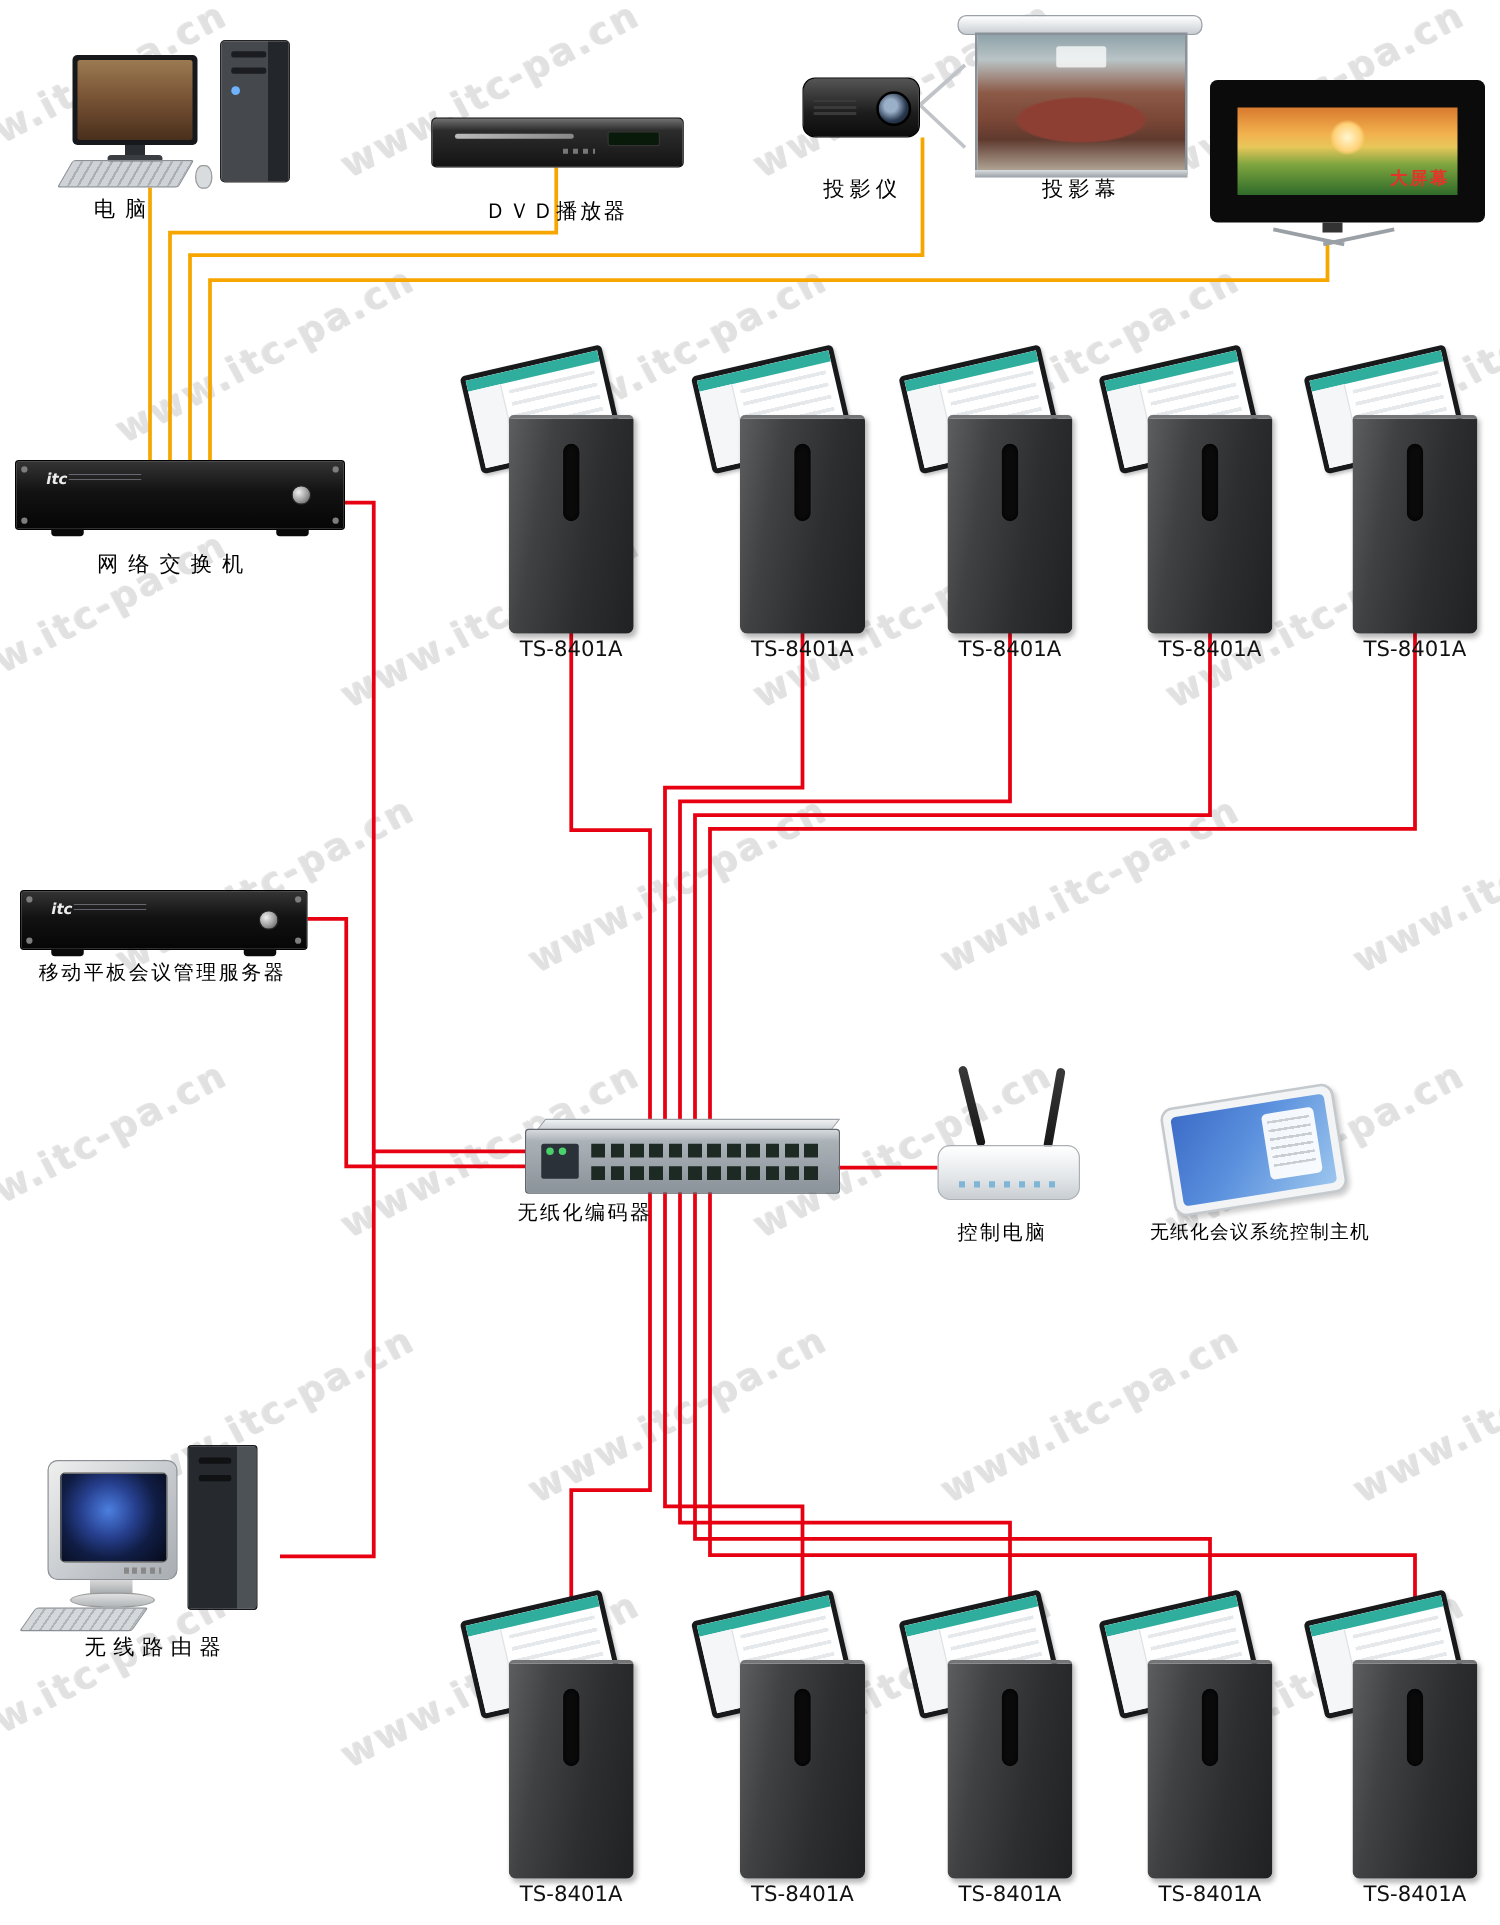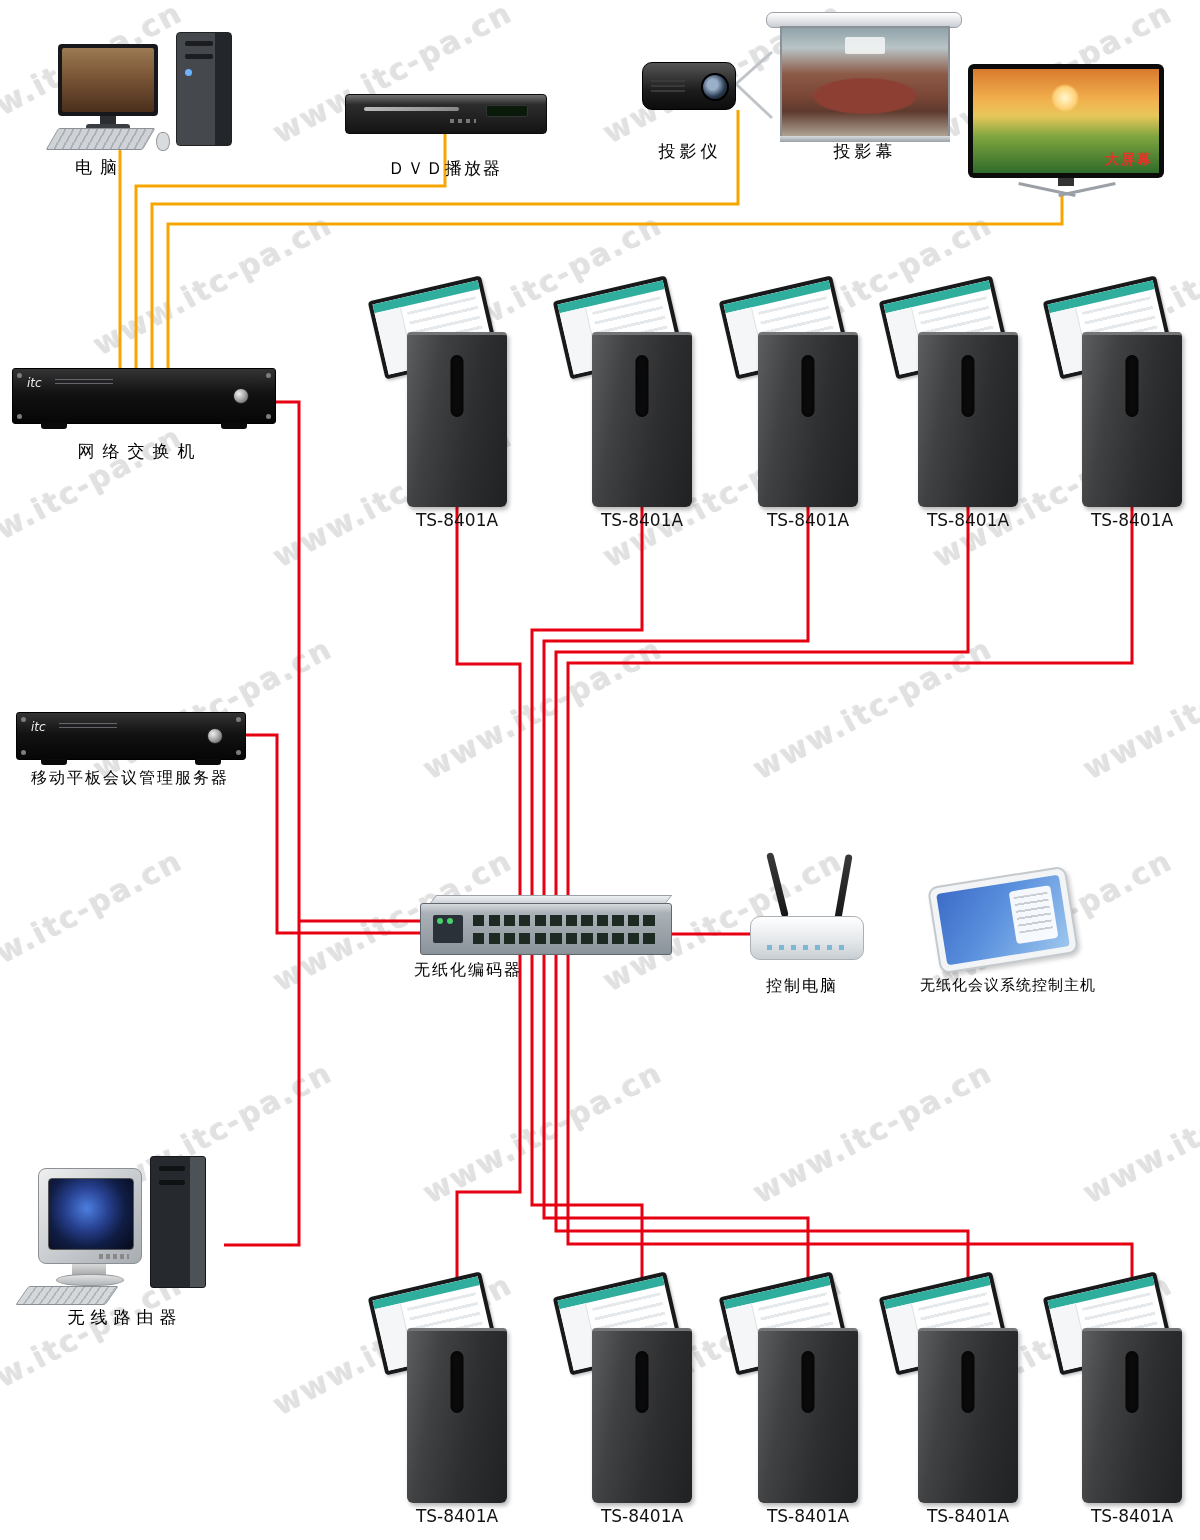--- a/index.html
+++ b/index.html
@@ -51,30 +51,30 @@
   .proj-lens { position: absolute; right: 6px; top: 10px; width: 24px; height: 24px; border-radius: 50%; border: 2px solid #000; background: radial-gradient(circle at 40% 40%, #9ab0c8 0 25%, #2a3a50 60%, #0a1018 100%); }
   .proj-vent { position: absolute; left: 8px; top: 12px; width: 34px; height: 20px; background: repeating-linear-gradient(180deg,#3a3a3a 0 2px,transparent 2px 5px); }
   
   .pscreen-housing { position: absolute; left: 766px; top: 12px; width: 194px; height: 14px; background: linear-gradient(180deg,#ffffff,#c9ced3); border: 1px solid #9aa0a6; border-radius: 7px; z-index: 2; }
   .pscreen-panel { position: absolute; left: 780px; top: 26px; width: 166px; height: 110px; border: 2px solid #8a9199; z-index: 2; overflow: hidden;
     background: linear-gradient(180deg,#8fa3aa 0%,#b9c4c6 18%,#8c5a47 42%,#7a4636 62%,#5f3a2e 76%,#b5ab9c 100%); }
   .pscreen-table { position: absolute; left: 12%; top: 42%; width: 76%; height: 40%; background: radial-gradient(ellipse at center,#8e3f34 0 55%,transparent 60%); }
   .pscreen-glow { position: absolute; left: 38%; top: 8%; width: 24%; height: 16%; background: rgba(255,255,255,.75); border-radius: 2px; }
   .pscreen-bottom { position: absolute; left: 780px; top: 136px; width: 170px; height: 6px; background: linear-gradient(180deg,#d8dcdf,#9aa0a6); z-index: 2; }
   
-  .tv-frame { position: absolute; left: 968px; top: 64px; width: 196px; height: 114px; background: #0b0b0b; border-radius: 6px; padding: 5px; box-sizing: border-box; z-index: 2; }
+  .tv-frame { position: absolute; left: 968px; top: 64px; width: 220px; height: 114px; background: #0b0b0b; border-radius: 6px; padding: 22px; box-sizing: border-box; z-index: 2; }
   .tv-screen { width: 100%; height: 100%; position: relative; overflow: hidden;
     background: linear-gradient(180deg,#d97a2e 0%,#f2b14e 30%,#e8c75a 45%,#7fa53f 65%,#2f6b2a 100%); }
   .tv-sun { position: absolute; left: 42%; top: 14%; width: 28px; height: 28px; border-radius: 50%; background: radial-gradient(#fff7d0,#ffd27a 55%,rgba(255,210,122,0) 72%); }
   .tv-caption { position: absolute; right: 6px; bottom: 4px; color: #e63329; font-size: 14px; font-weight: bold; letter-spacing: 2px; }
   .tv-post { position: absolute; left: 1058px; top: 178px; width: 16px; height: 8px; background: #333; z-index: 2; }
   .tv-leg { position: absolute; width: 58px; height: 3px; background: #9aa0a6; z-index: 2; }
   
   .rack { position: absolute; background: linear-gradient(180deg,#343434 0%,#121212 45%,#060606 100%); border: 1px solid #000; border-radius: 3px; z-index: 2; }
-  .rack-logo { position: absolute; left: 14px; top: 7px; color: #ececec; font-size: 12px; font-weight: normal; font-style: italic; }
+  .rack-logo { position: absolute; left: 24px; top: 7px; color: #ececec; font-size: 12px; font-weight: bold; font-style: italic; }
   .rack-sub { position: absolute; left: 42px; top: 10px; width: 58px; height: 7px; opacity: .5; background: repeating-linear-gradient(180deg,#aab 0 1px,transparent 1px 4px); }
   .rack-knob { position: absolute; top: 50%; transform: translateY(-50%); width: 14px; height: 14px; border-radius: 50%; border: 1px solid #222; background: radial-gradient(circle at 35% 35%,#f0f0f0,#9a9a9a 55%,#4a4a4a); }
   .rack-screw { position: absolute; width: 5px; height: 5px; border-radius: 50%; background: #7d7d7d; }
   .rack-foot { position: absolute; bottom: -6px; width: 26px; height: 6px; background: #0a0a0a; border-radius: 0 0 3px 3px; }
   
   .switch-body { position: absolute; left: 420px; top: 903px; width: 250px; height: 50px; background: linear-gradient(180deg,#d6dadd 0%,#aab1b7 18%,#8b939a 100%); border: 1px solid #5f666d; border-radius: 3px; z-index: 2; }
   .switch-top { position: absolute; left: 432px; top: 895px; width: 234px; height: 9px; background: linear-gradient(180deg,#eef0f2,#c6cbd0); border: 1px solid #9aa0a6; transform: skewX(-38deg); z-index: 2; }
   .switch-ports { position: absolute; left: 52px; width: 186px; height: 11px; background: repeating-linear-gradient(90deg,#1d2a24 0 11px,rgba(0,0,0,0) 11px 15.5px); }
   .switch-uplink { position: absolute; left: 12px; top: 11px; width: 30px; height: 28px; background: #2a3138; border-radius: 2px; }
   .switch-led { position: absolute; width: 6px; height: 6px; border-radius: 50%; background: #49d06a; }

